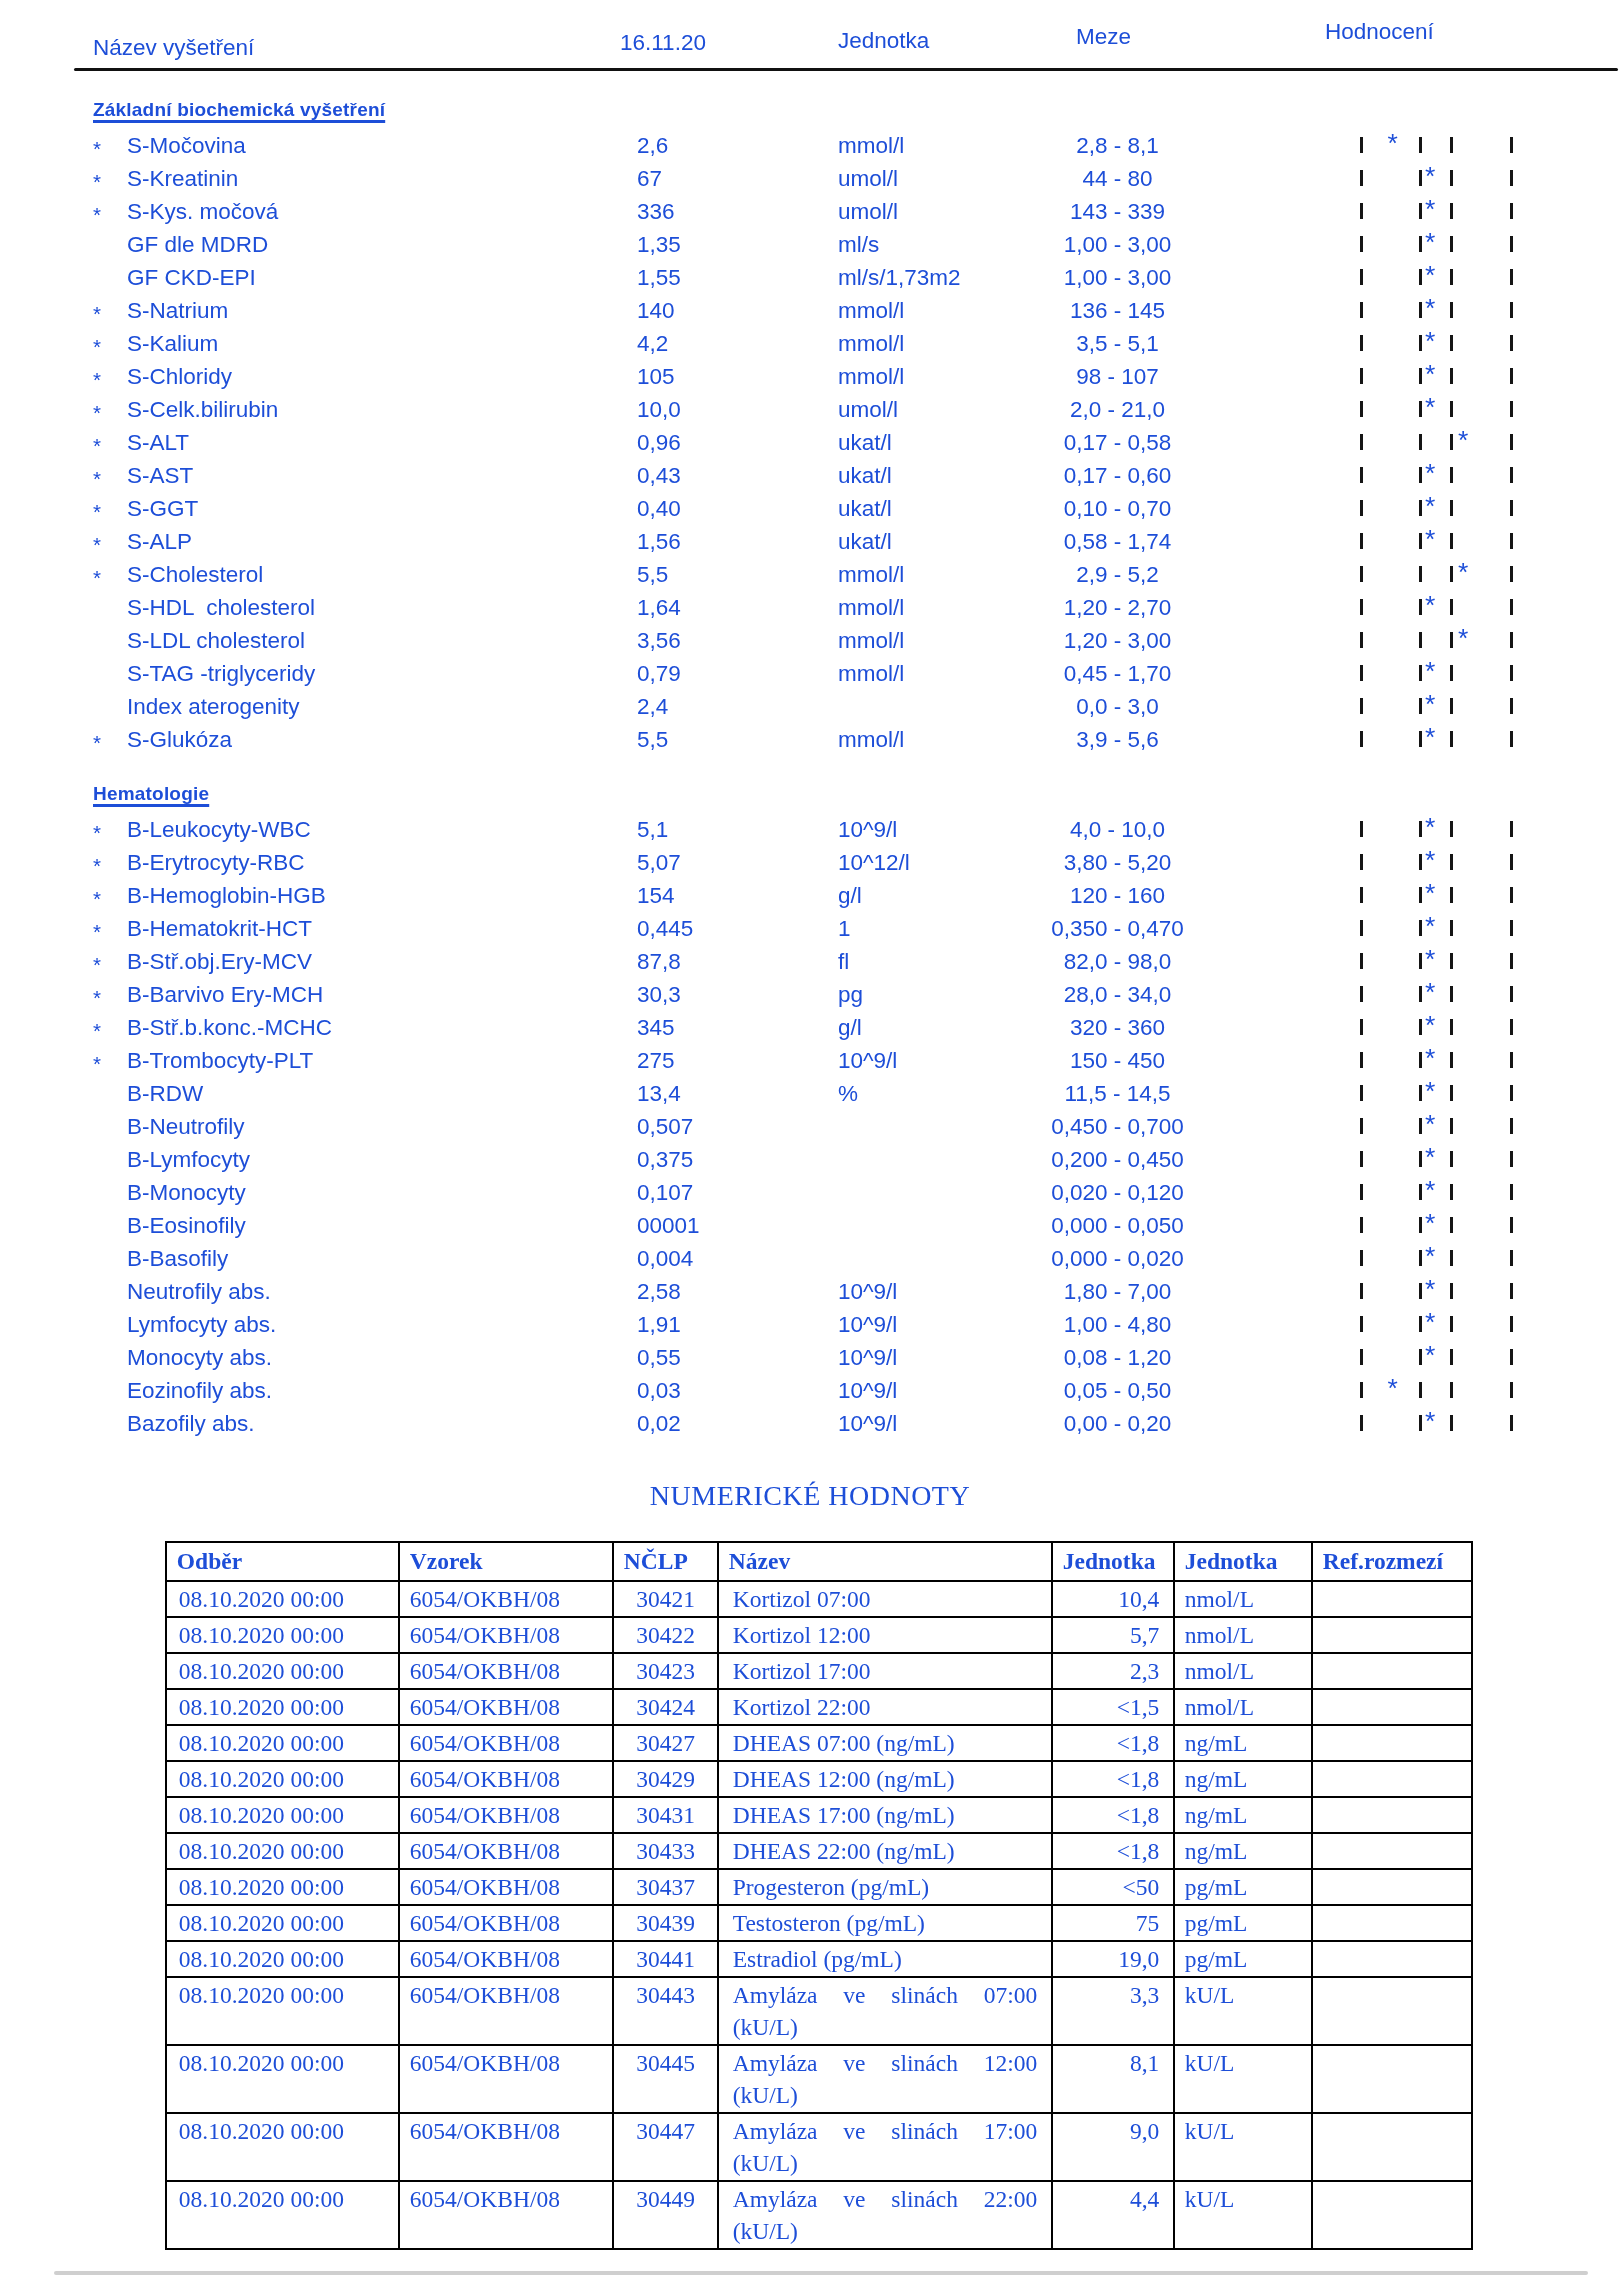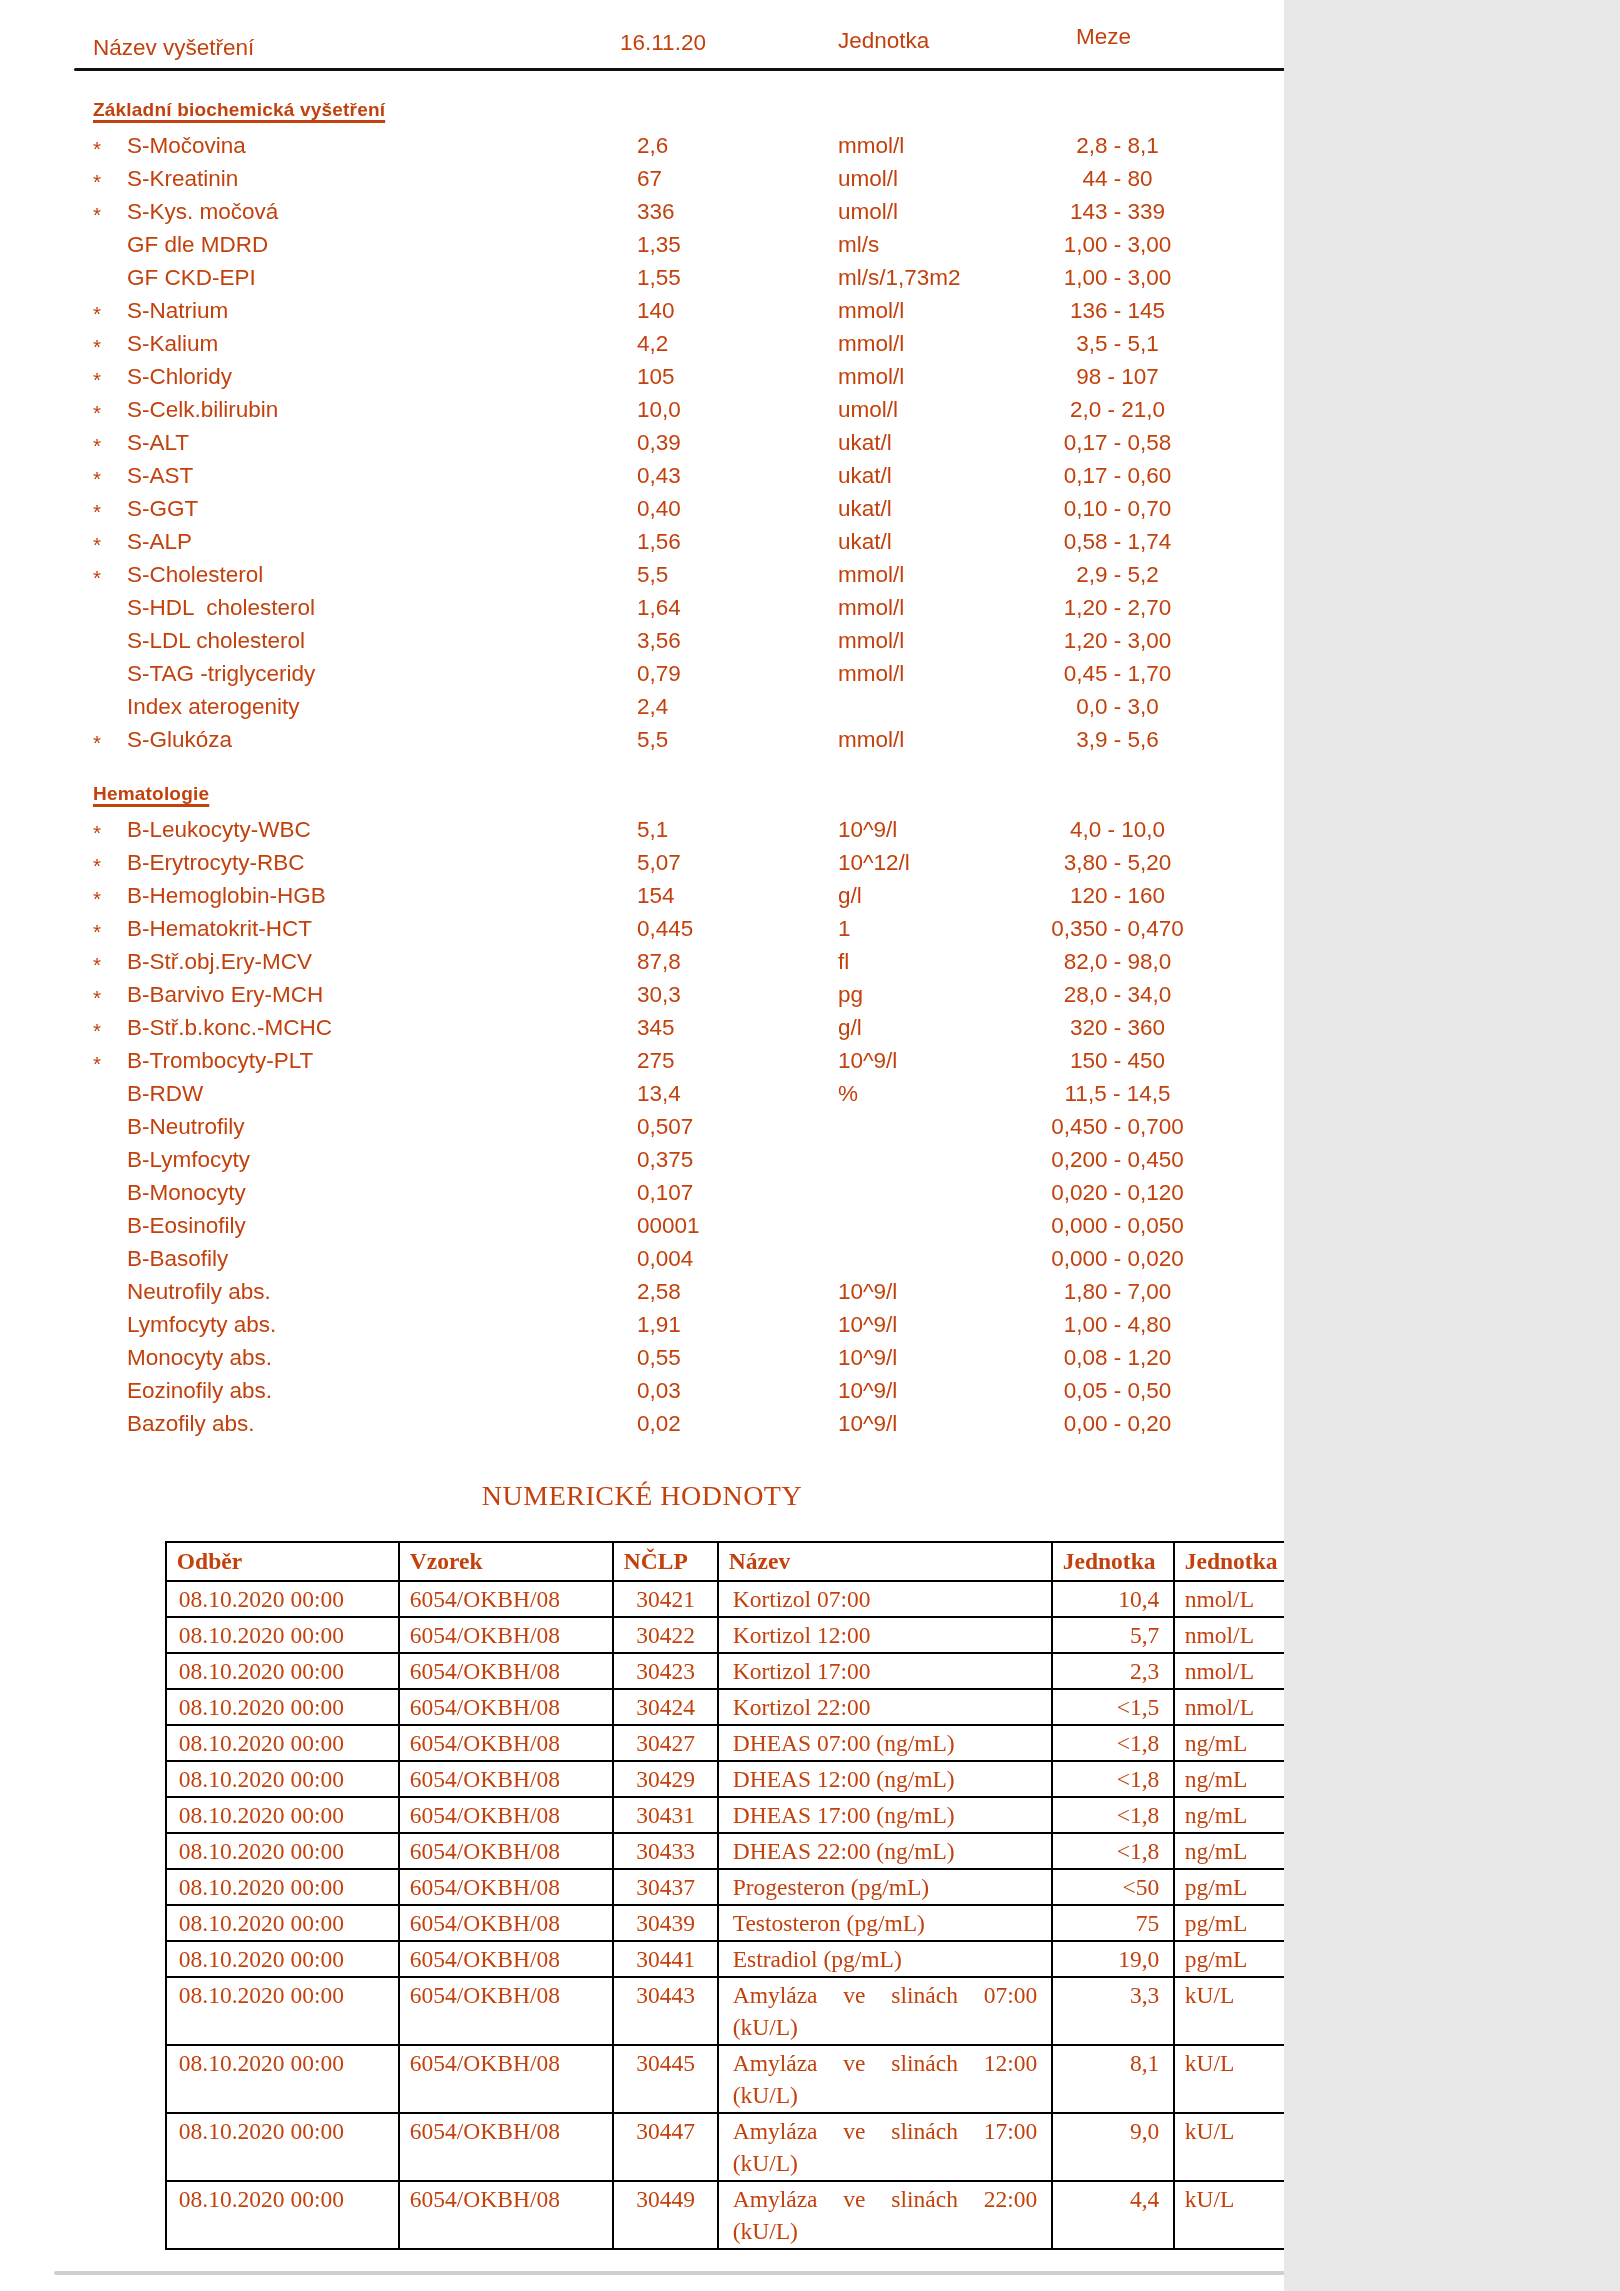--- a/index.html
+++ b/index.html
@@ -1,18 +1,18 @@
 <!DOCTYPE html>
 <html><head>
 <meta charset="utf-8">
 <style>
   html,body { margin:0; padding:0; background:#e8e8e8; }
   #page {
-    position:relative; width:1284px; height:2292px; background:#ffffff;
-    font-family:"Liberation Sans", sans-serif; color:#c2410c; overflow:hidden;
+    position:relative; width:1620px; height:2292px; background:#ffffff;
+    font-family:"Liberation Sans", sans-serif; color:#1d4ed8; overflow:hidden;
   }
   
   .top-header span { position:absolute; font-size:22.5px; white-space:pre; }
   .h-nazev     { left:93px;  top:35px; }
   .h-date      { left:620px; top:30px; }
   .h-jednotka  { left:838px; top:28px; }
   .h-meze      { left:1076px;top:23.5px; }
   .h-hodnoceni { left:1325px;top:18.6px; }
   .header-rule { position:absolute; top:68px; left:74px; width:1544px; height:2.9px; background:#111; border-radius:2px; }
 
@@ -221,21 +221,21 @@
       <i class="bar b2"></i>
       <i class="bar b3"></i>
       <i class="bar b4"></i>
       <b class="fstar flag-normal">*</b>
     </span>
   </div>
 
   <div class="report-row">
     <span class="c-star">*</span>
     <span class="c-name">S-ALT</span>
-    <span class="c-value">0,39</span>
+    <span class="c-value">0,96</span>
     <span class="c-unit">ukat/l</span>
     <span class="c-range">0,17 - 0,58</span>
     <span class="c-spacer"></span>
     <span class="c-eval">
       <i class="bar b1"></i>
       <i class="bar b2"></i>
       <i class="bar b3"></i>
       <i class="bar b4"></i>
       <b class="fstar flag-high">*</b>
     </span>

